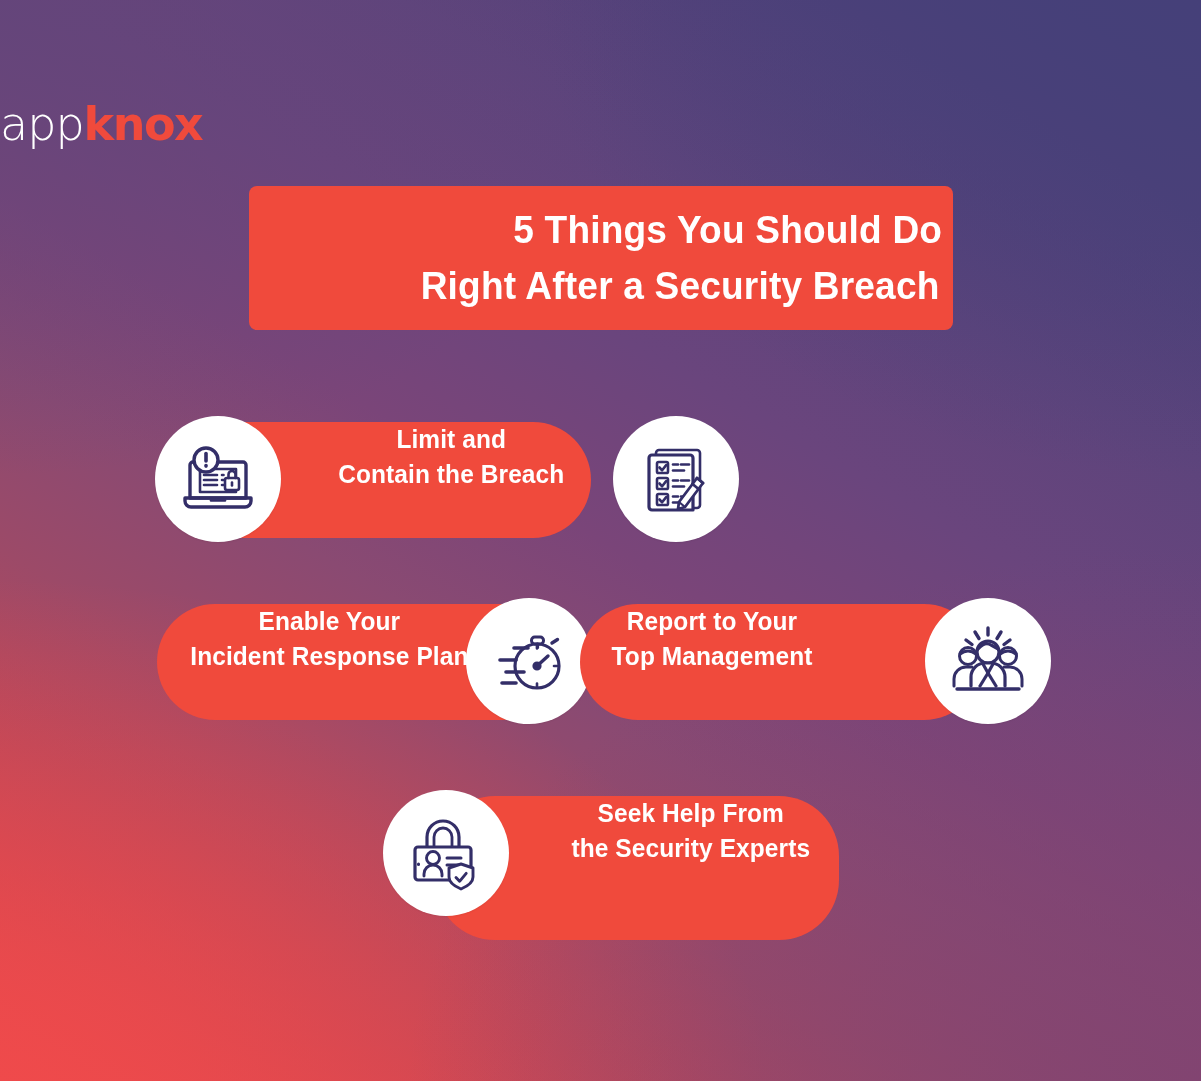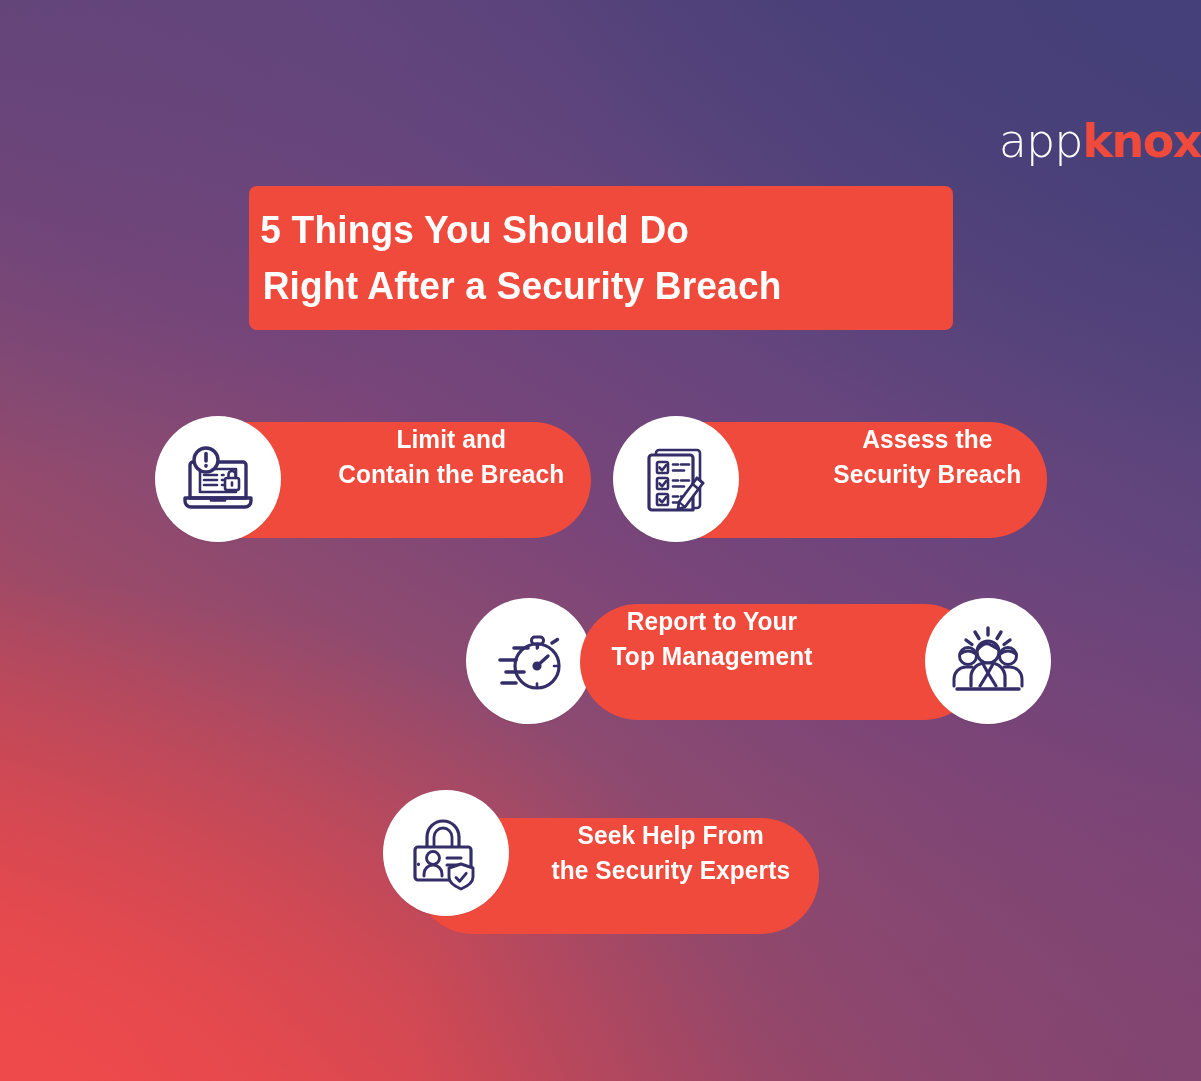--- a/index.html
+++ b/index.html
@@ -35,22 +35,22 @@
       radial-gradient(110% 80% at 0% 100%, rgba(239,74,75,0.90) 0%, rgba(239,74,75,0.0) 58%),
       radial-gradient(100% 80% at 100% 0%, rgba(69,64,121,0.9) 0%, rgba(69,64,121,0.0) 55%),
       radial-gradient(100% 80% at 0% 0%, rgba(99,69,122,0.85) 0%, rgba(99,69,122,0.0) 55%);
     pointer-events:none;
   }
   #content { position: relative; z-index: 2; width: 100%; height: 100%; }
 
   
   .logo {
     position: absolute;
-    top: 118px; left: 0; width: 100%;
-    text-align: right;
+    top: 101px; left: 0; width: 100%;
+    text-align: left;
     font-size: 46px;
     letter-spacing: -0.5px;
     line-height: 1;
     white-space: nowrap;
   }
   .logo .lg-app {
     color: #ffffff;
     font-weight: 300;
     font-family: "DejaVu Sans", sans-serif;
     letter-spacing: -1px;
@@ -64,21 +64,21 @@
 
   
   .title-banner {
     position: absolute;
     left: 249px; top: 186px;
     width: 704px; height: 144px;
     background: #f04a3c;
     border-radius: 8px;
     display: flex;
     flex-direction: column;
-    align-items: flex-start;
+    align-items: flex-end;
     justify-content: center;
   }
   .title-line {
     color: #ffffff;
     font-family: "Liberation Sans Narrow", "Liberation Sans", sans-serif;
     font-weight: 700;
     font-size: 39px;
     line-height: 56px;
     letter-spacing: 0.2px;
     white-space: nowrap;
@@ -165,26 +165,20 @@
           <path d="M49.5 38 v-3.5 a3.5 3.5 0 0 1 7 0 v3.5"></path>
           <path d="M53 42.5 v3"></path>
         </g>
 
         <circle cx="27" cy="20" r="12" fill="#ffffff"></circle>
         <path d="M27 13.5 v7.5" stroke-width="3.6"></path>
         <path d="M27 25.5 v0.6" stroke-width="3.6"></path>
       </svg>
     </div>
 
-    <div class="pill icon-left" style="left:645px; top:422px; width:402px; height:116px;">
-      <div class="pill-text" style="padding-right:22px;">
-        <span>Assess the</span><br>
-        <span>Security Breach</span>
-      </div>
-    </div>
     <div class="icon-circle" style="left:613px; top:416px;">
       <svg width="78" height="78" viewBox="0 0 78 78" fill="none" stroke="#332e68" stroke-width="3.2" stroke-linecap="round" stroke-linejoin="round">
 
         <path d="M22 10 h38 a3 3 0 0 1 3 3 v52 a3 3 0 0 1 -3 3 h-38 a3 3 0 0 1 -3 -3 v-52 a3 3 0 0 1 3 -3 z" stroke-width="2.6"></path>
 
         <path d="M15 15 h38 a3 3 0 0 1 3 3 v52 a0 0 0 0 1 0 0 h-41 a3 3 0 0 1 -3 -3 v-49 a3 3 0 0 1 3 -3 z" fill="#ffffff"></path>
 
         <g stroke-width="2.6">
           <rect x="20" y="22" width="11" height="11" rx="1.6"></rect>
           <path d="M22.5 27.5 l2.6 2.8 l4.1 -5.2"></path>
@@ -208,20 +202,26 @@
 
         <g stroke-width="2.8">
           <path d="M60 38 l6 5 l-18 24 l-7 2 l1 -7 z" fill="#ffffff"></path>
           <path d="M60 38 l6 5"></path>
           <path d="M55.5 44 l6 5"></path>
           <path d="M42 62 l6 5" stroke-width="2.2"></path>
         </g>
       </svg>
     </div>
 
+    <div class="pill icon-right" style="left:157px; top:604px; width:404px; height:116px;">
+      <div class="pill-text" style="padding-left:28px;">
+        <span>Enable Your</span><br>
+        <span>Incident Response Plan</span>
+      </div>
+    </div>
     <div class="icon-circle" style="left:466px; top:598px;">
       <svg width="78" height="78" viewBox="0 0 78 78" fill="none" stroke="#332e68" stroke-width="3.2" stroke-linecap="round" stroke-linejoin="round">
 
         <circle cx="47" cy="44" r="22"></circle>
 
         <rect x="41.5" y="15" width="12" height="7" rx="3.2" stroke-width="3"></rect>
         <path d="M47.5 22 v3.5"></path>
 
         <path d="M62 21 l5.5 -3.5" stroke-width="3.4"></path>
 
@@ -279,21 +279,21 @@
 
           <path d="M34 42 l5 9 l5 -9"></path>
           <path d="M39 51 l-8 13"></path>
           <path d="M39 51 l8 13"></path>
         </g>
 
         <path d="M8 67 h62" stroke-width="3.4"></path>
       </svg>
     </div>
 
-    <div class="pill icon-left" style="left:415px; top:796px; width:404px; height:116px;margin-top:22px;">
+    <div class="pill icon-left" style="left:435px; top:796px; width:404px; height:144px;">
       <div class="pill-text" style="padding-right:24px;">
         <span>Seek Help From</span><br>
         <span>the Security Experts</span>
       </div>
     </div>
     <div class="icon-circle" style="left:383px; top:790px;">
       <svg width="78" height="78" viewBox="0 0 78 78" fill="none" stroke="#332e68" stroke-width="3.2" stroke-linecap="round" stroke-linejoin="round">
 
         <path d="M20 33 v-10 a16 16 0 0 1 32 0 v10"></path>
         <path d="M27 33 v-10 a9 9 0 0 1 18 0 v10" stroke-width="2.8"></path>

